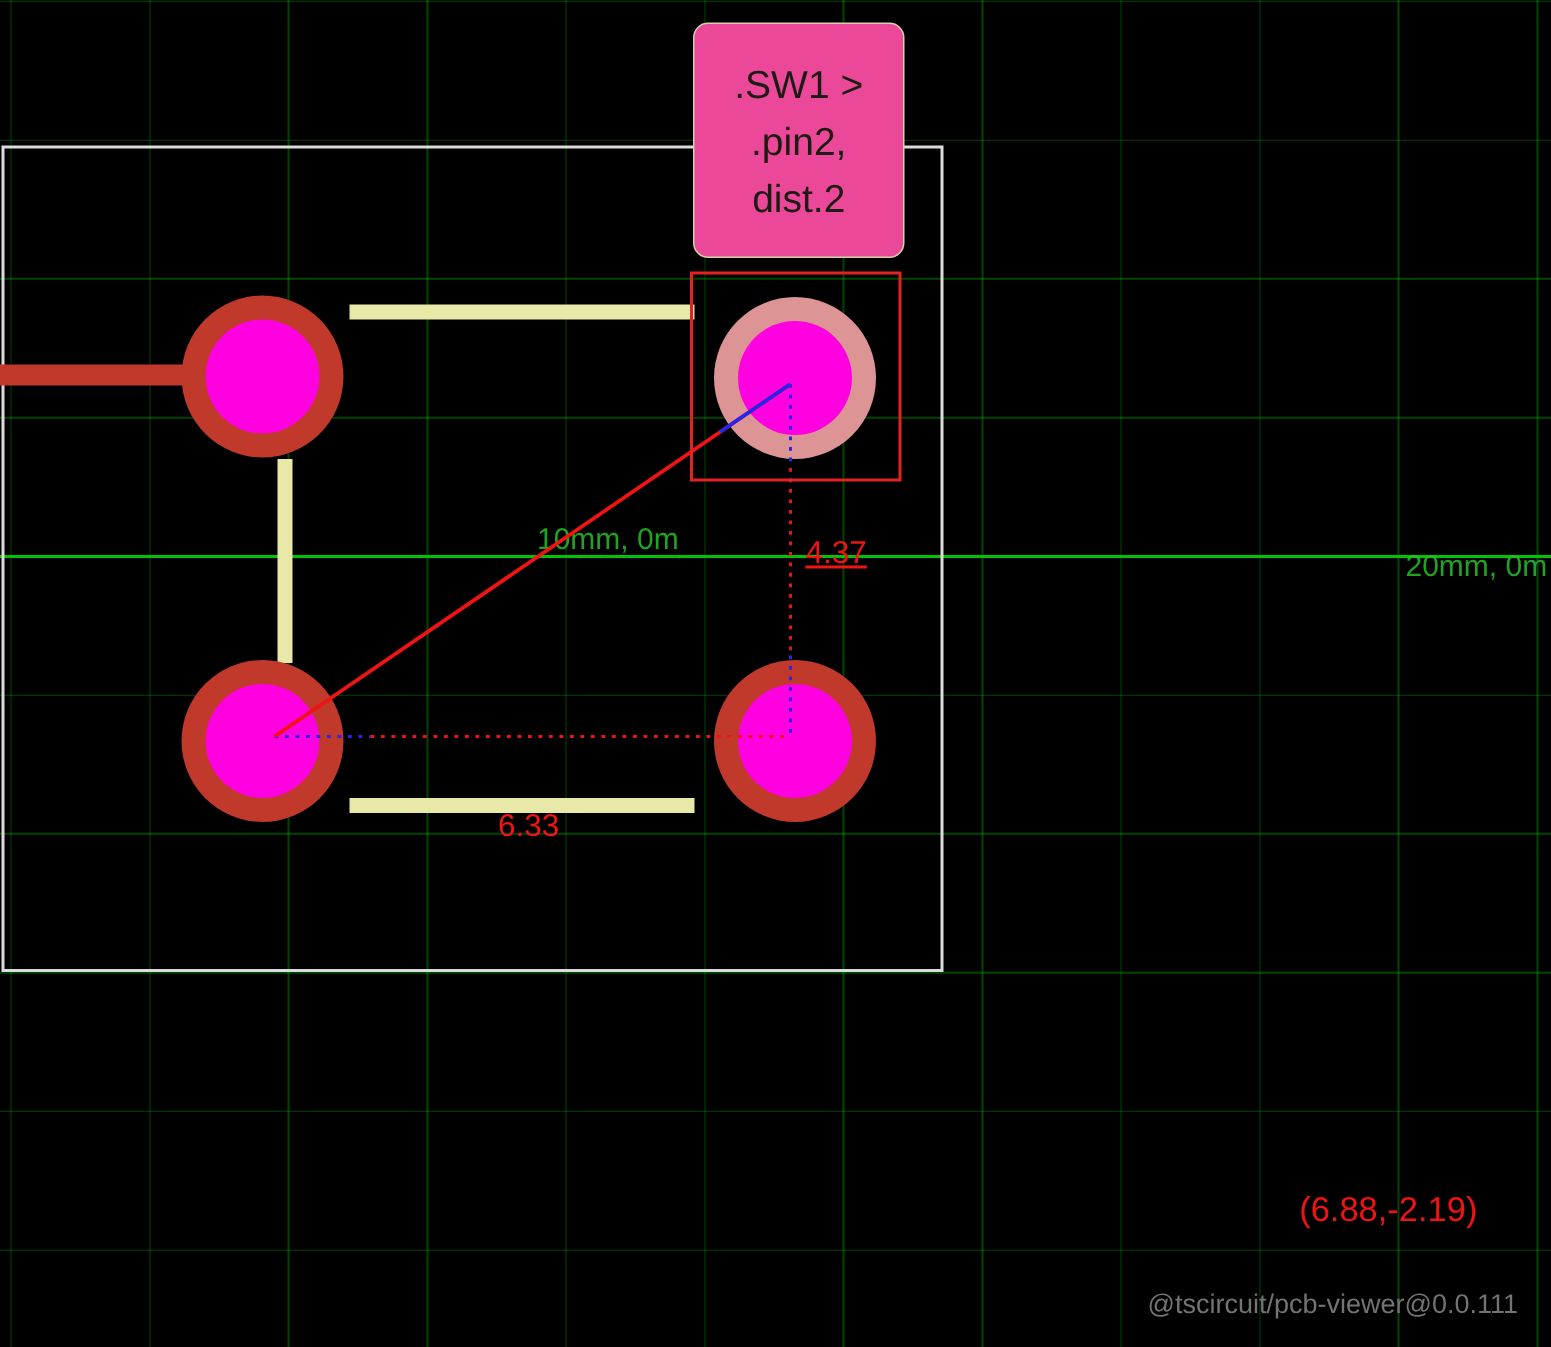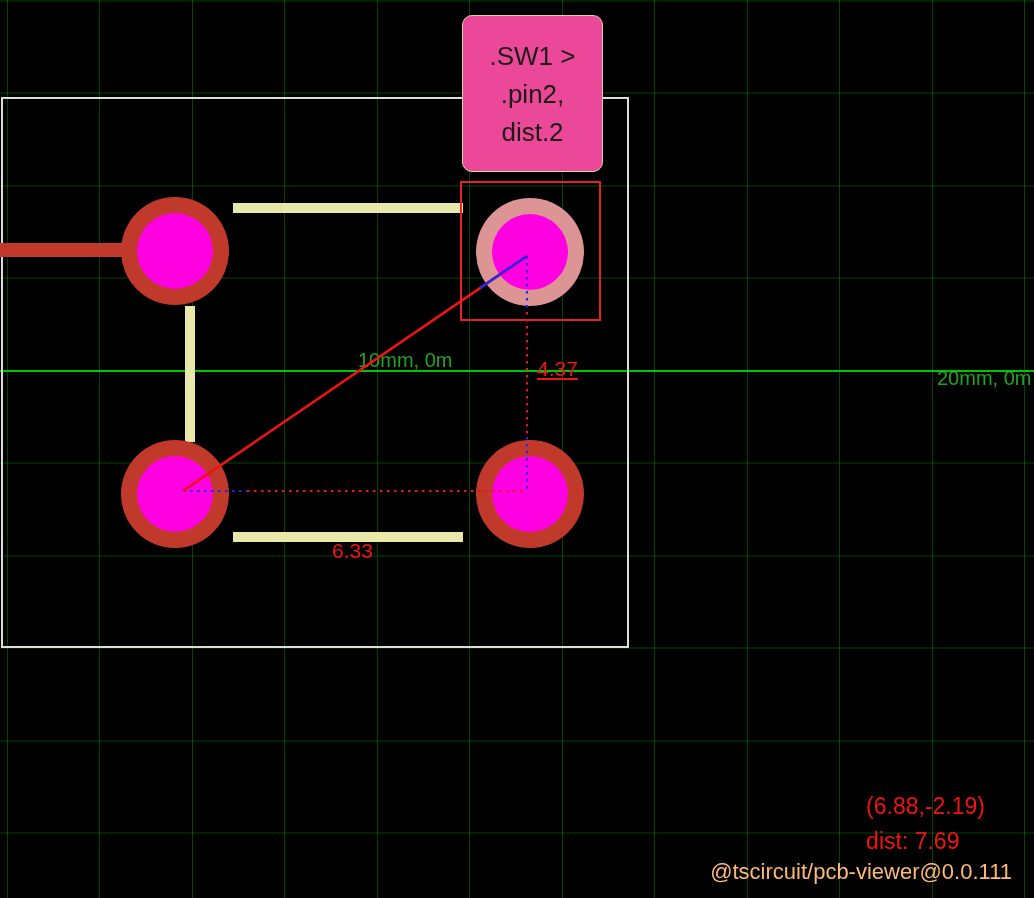--- a/index.html
+++ b/index.html
@@ -58,21 +58,21 @@
   
   .tooltip{
     position:absolute;left:462px;top:15px;width:141px;height:157px;
     background:#ec4899;border:1px solid #d5d0a6;border-radius:10px;
     box-sizing:border-box;display:flex;flex-direction:column;
     align-items:center;justify-content:center;
     color:#1c1c14;font-size:26px;line-height:38px;text-align:center;
   }
   
   .watermark{
-    position:absolute;right:22px;top:859px;color:#fdba74;font-size:22px;
+    position:absolute;right:22px;top:859px;color:#737373;font-size:18px;
     white-space:nowrap;z-index:4;
   }
   .readout{
     position:absolute;right:49px;top:789px;text-align:left;
     color:#f21212;font-size:23px;line-height:35px;z-index:5;
   }
 </style>
 </head>
 <body>
 
@@ -121,16 +121,15 @@
 
   <div class="tooltip">
     <div>.SW1 &gt;</div>
     <div>.pin2,</div>
     <div>dist.2</div>
   </div>
 
   <div class="watermark">@tscircuit/pcb-viewer@0.0.111</div>
   <div class="readout">
     <div>(6.88,-2.19)</div>
-    <div>dist: 7.69</div>
   </div>
 
 </div>
 
 </body></html>

